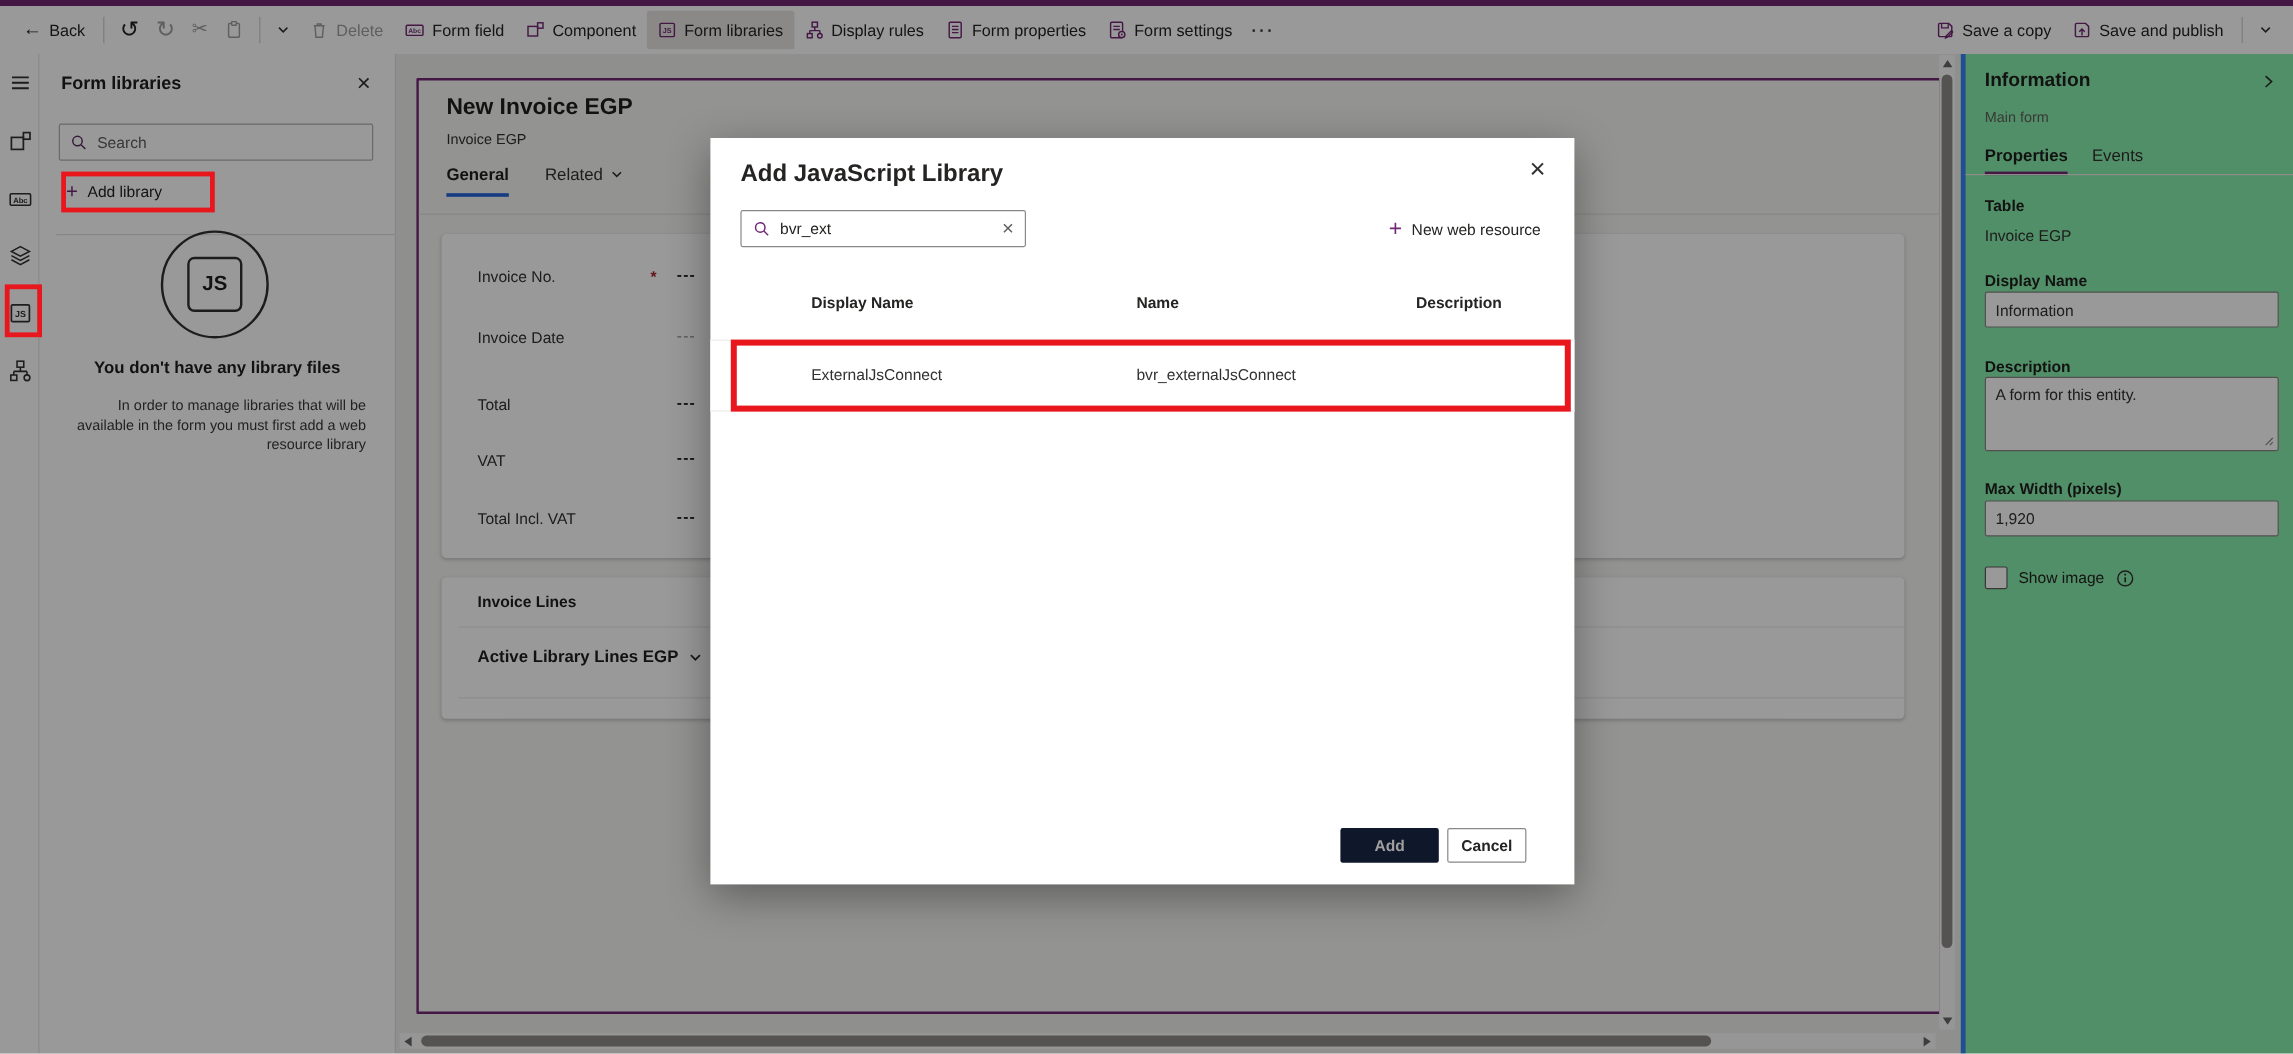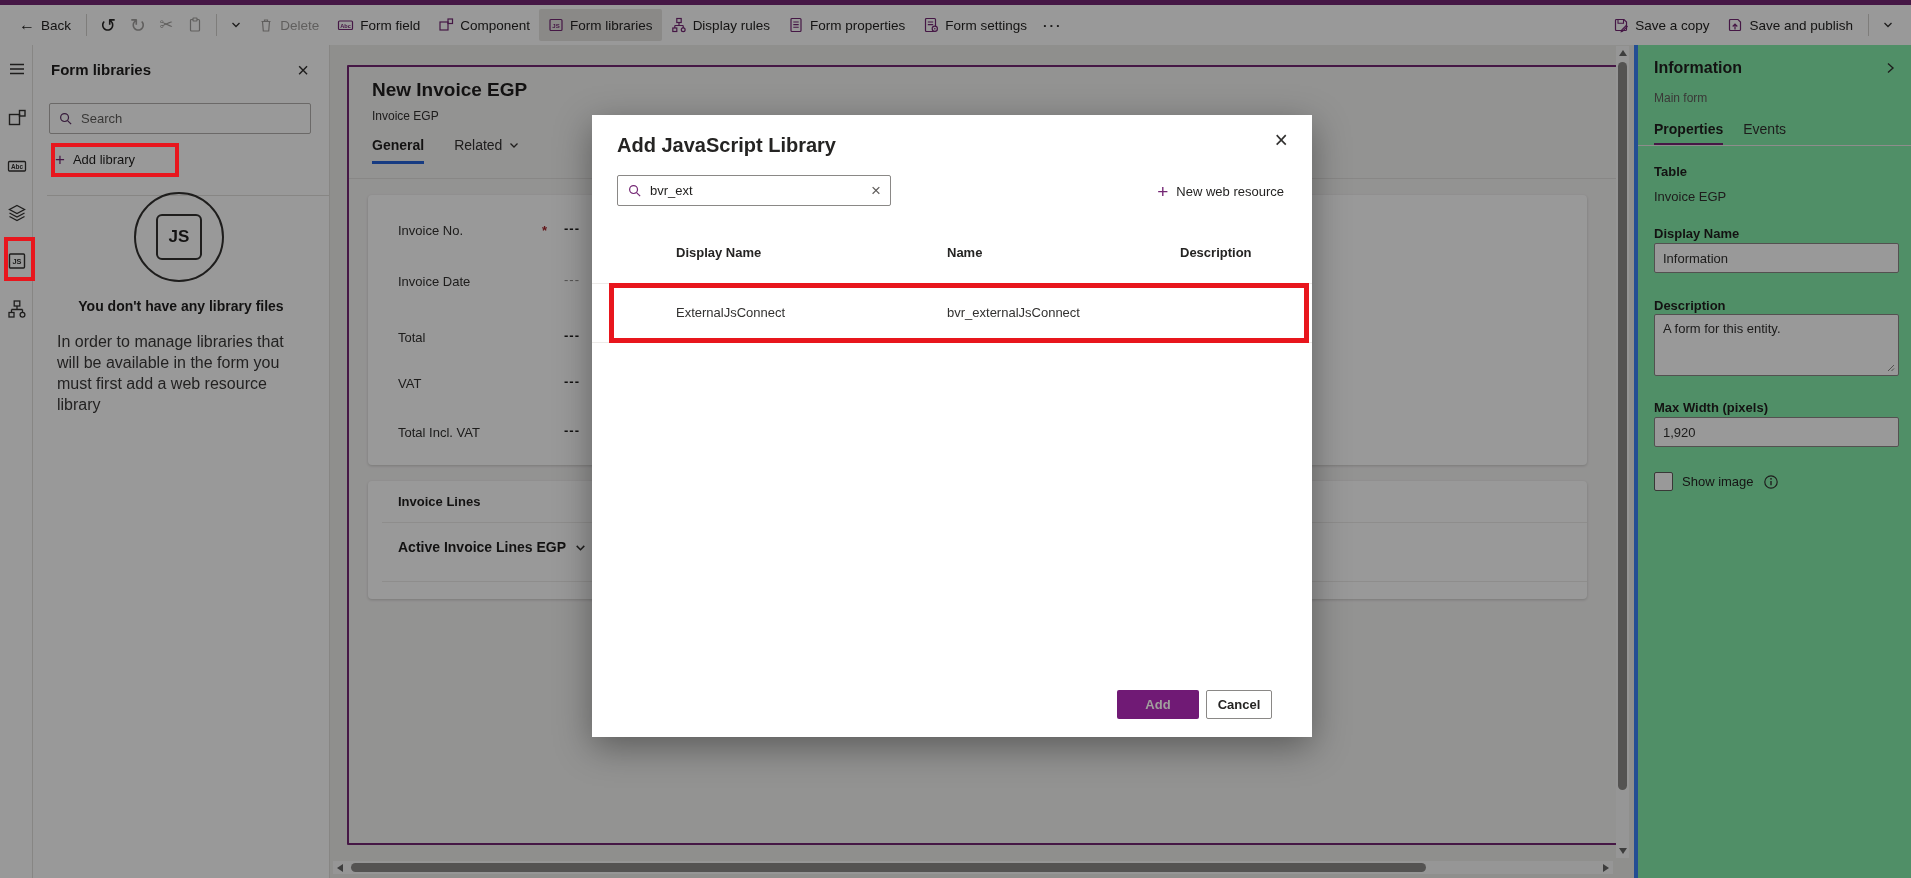--- a/index.html
+++ b/index.html
@@ -30,21 +30,21 @@
   .left-panel { position:absolute; left:33px; top:45px; bottom:0; width:297px; background:#fff; border-right:1px solid #e1dfdd; }
   .lp-title { position:absolute; left:18px; top:16px; font-size:15px; font-weight:700; color:#201f1e; }
   .lp-close { position:absolute; right:14px; top:12px; font-size:20px; font-weight:400; color:#323130; cursor:pointer; padding:2px 6px; }
   .lp-search { position:absolute; left:16px; top:58px; width:262px; height:31px; border:1px solid #b3b0ad; border-radius:2px; display:flex; align-items:center; gap:8px; padding:0 8px; color:#605e5c; font-size:13px; background:#fff; }
   .lp-addlib { position:absolute; left:22px; top:106px; display:flex; align-items:center; gap:8px; font-size:13px; color:#201f1e; cursor:pointer; }
   .lp-addlib .plus { color:#742774; font-size:17px; line-height:1; }
   .lp-div { position:absolute; left:14px; right:0; top:150px; border-top:1px solid #e1dfdd; }
   .lp-circle { position:absolute; left:101px; top:147px; width:90px; height:90px; border:2px solid #323130; border-radius:50%; display:flex; align-items:center; justify-content:center; }
   .lp-jsbox { width:46px; height:46px; border:2.5px solid #323130; border-radius:6px; display:flex; align-items:center; justify-content:center; font-weight:700; font-size:17px; color:#201f1e; }
   .lp-empty-title { position:absolute; left:0; right:0; top:253px; text-align:center; font-size:14px; font-weight:700; color:#201f1e; }
-  .lp-empty-body { position:absolute; left:24px; right:24px; top:286px; text-align:left; font-size:16px; line-height:1.32; color:#3b3a39; }
+  .lp-empty-body { position:absolute; left:24px; right:24px; top:286px; text-align:right; font-size:12px; line-height:1.32; color:#3b3a39; }
 
   
   .canvas-region { position:absolute; left:330px; top:45px; bottom:0; width:1304px; background:#efeeec; }
   .canvas { position:absolute; left:17px; top:20px; width:1271px; height:780px; border:2px solid #742774; background:#f6f5f4; border-radius:1px; }
   .cv-title { position:absolute; left:23px; top:12px; font-size:19px; font-weight:700; color:#201f1e; }
   .cv-subtitle { position:absolute; left:23px; top:42px; font-size:12px; color:#323130; }
   .cv-tabs { position:absolute; left:23px; top:70px; display:flex; align-items:center; gap:30px; font-size:14px; }
   .cv-tab-general { font-weight:700; color:#201f1e; padding-bottom:8px; border-bottom:3px solid #2563d9; cursor:pointer; }
   .cv-tab-related { display:flex; align-items:center; gap:6px; color:#323130; padding-bottom:11px; cursor:pointer; }
   .cv-tabs-div { position:absolute; left:0; right:0; top:111px; border-top:1px solid #e3e1df; }
@@ -89,32 +89,32 @@
   .rp-checkrow { position:absolute; left:16px; top:427px; display:flex; align-items:center; gap:9px; }
   .rp-checkbox { width:19px; height:19px; border:1px solid #605e5c; border-radius:2px; background:#fff; cursor:pointer; }
 
   
   .dim { position:absolute; inset:0; background:rgba(0,0,0,0.40); z-index:50; }
 
   
   .modal { position:absolute; left:592px; top:115px; width:720px; height:622px; background:#fff; box-shadow:0 10px 34px rgba(0,0,0,0.38); z-index:100; }
   .md-title { position:absolute; left:25px; top:19px; font-size:20px; font-weight:700; color:#252423; }
   .md-close { position:absolute; right:16px; top:10px; font-size:23px; font-weight:300; color:#323130; cursor:pointer; padding:2px 8px; }
-  .md-search { position:absolute; left:25px; top:60px; width:274px; height:31px; border:1px solid #8a8886; border-radius:2px; display:flex; align-items:center; gap:8px; padding:0 9px; font-size:13px; color:#201f1e; background:#fff; }
+  .md-search { position:absolute; left:25px; top:60px; width:238px; height:31px; border:1px solid #8a8886; border-radius:2px; display:flex; align-items:center; gap:8px; padding:0 9px; font-size:13px; color:#201f1e; background:#fff; }
   .md-search .clear { margin-left:auto; color:#605e5c; font-size:17px; cursor:pointer; }
   .md-newres { position:absolute; right:28px; top:67px; display:flex; align-items:center; gap:8px; font-size:13px; color:#252423; cursor:pointer; }
   .md-newres .plus { color:#742774; font-size:19px; line-height:1; font-weight:400; }
   .md-head { position:absolute; left:0; right:0; top:130px; height:38px; font-size:13px; font-weight:700; color:#252423; }
   .md-col-a { position:absolute; left:84px; top:0; }
   .md-col-b { position:absolute; left:355px; top:0; }
   .md-col-c { position:absolute; left:588px; top:0; }
   .md-row { position:absolute; left:0; right:0; top:168px; height:60px; background:#fff; border-top:1px solid #edebe9; border-bottom:1px solid #edebe9; font-size:13px; color:#323130; cursor:pointer; }
   .md-row > span { top:21px; }
   .btn { position:absolute; top:575px; height:29px; border-radius:2px; font-size:13px; font-weight:700; display:flex; align-items:center; justify-content:center; font-family:inherit; cursor:pointer; }
-  .btn-add { left:525px; width:82px; background:#701a75; color:#a19f9d; border:none; cursor:default; }
+  .btn-add { left:525px; width:82px; background:#0f172a; color:#a19f9d; border:none; cursor:default; }
   .btn-cancel { left:614px; width:66px; background:#fff; color:#252423; border:1px solid #8a8886; }
 
   
   .ann { position:absolute; border:4px solid #e8161d; z-index:200; pointer-events:none; }
   .ann-1 { left:51px; top:143px; width:128px; height:34px; }
   .ann-2 { left:4px; top:237px; width:31px; height:44px; }
   .ann-3 { left:609px; top:283px; width:700px; height:60px; border-width:5px; }
 </style>
 </head>
 <body>
@@ -323,21 +323,21 @@
           <span class="field-label">Total Incl. VAT</span>
           <span class="field-req"></span>
           <span class="field-value">---</span>
         </div>
       </div>
 
       <div class="card card2">
         <div class="c2-title">Invoice Lines</div>
         <div class="c2-div1"></div>
         <div class="c2-sub">
-          <span>Active Invoice Lines EGP</span>
+          <span>Active Library Lines EGP</span>
           <svg width="13" height="13" viewBox="0 0 12 12">
               <polyline points="2.5,4.5 6,8 9.5,4.5" fill="none" stroke="#323130" stroke-width="1.4"></polyline>
             </svg>
         </div>
         <div class="c2-div2"></div>
       </div>
     </div>
 
     <div class="v-scroll">
       <div class="arr arr-up"></div>

